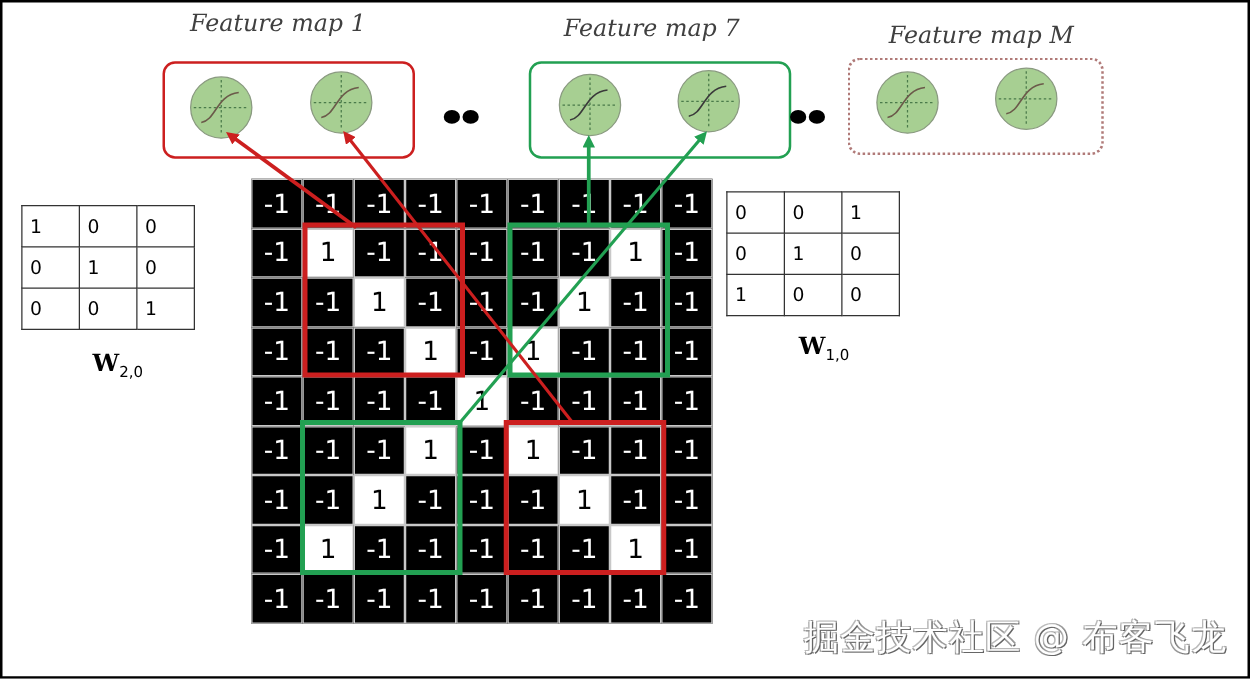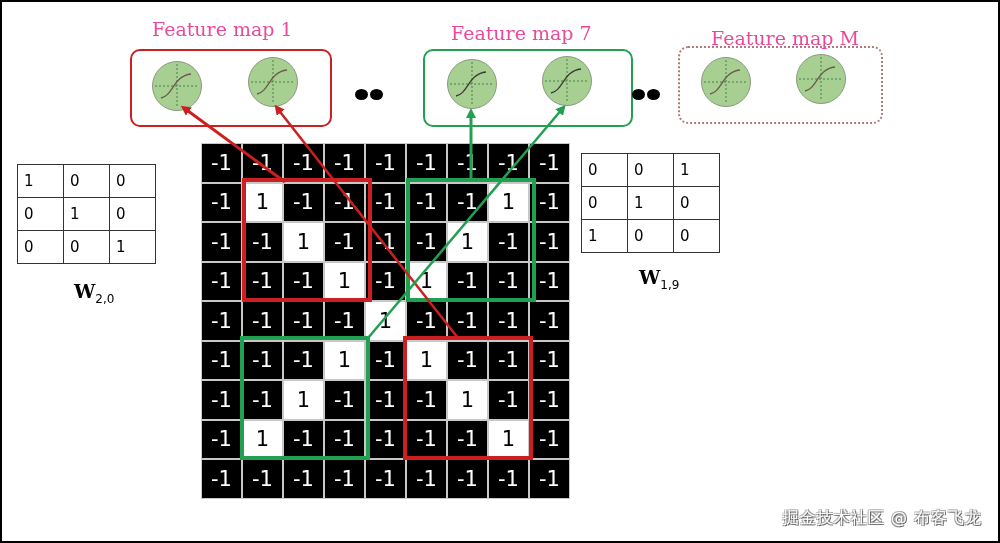--- a/index.html
+++ b/index.html
@@ -1,33 +1,33 @@
 <!DOCTYPE html>
 <html><head>
 <meta charset="utf-8">
 <style>
   html, body { margin: 0; padding: 0; background: #ffffff; }
   body { width: 1000px; height: 543px; position: relative; overflow: hidden; font-family: "DejaVu Sans", sans-serif; }
   .frame { position: absolute; left: 0; top: 0; width: 996px; height: 539px; border: 2px solid #000; }
-  .fm-title { position: absolute; font-family: "DejaVu Serif", serif; font-size: 19px; color: #ec4899; white-space: nowrap; margin-top: 10px; }
+  .fm-title { position: absolute; font-family: "DejaVu Serif", serif; font-style: italic; font-size: 19px; color: #404040; white-space: nowrap; }
   .fm-box { position: absolute; height: 78px; border-radius: 10px; box-sizing: border-box; }
   .neuron { position: absolute; width: 50px; height: 50px; border-radius: 50%; background: #a7cf92; border: 1px solid #8a9a80; box-sizing: border-box; }
   .dots { position: absolute; font-size: 26px; letter-spacing: -2px; color: #000; font-weight: bold; line-height: 1; }
   .dot { display: inline-block; width: 13px; height: 11px; border-radius: 50%; background: #000; margin-right: 2px; }
   .weights { position: absolute; border-collapse: collapse; }
   .weights td { width: 46px; height: 33px; border: 1.5px solid #333; font-family: "DejaVu Sans", sans-serif; font-size: 15px; padding: 0 0 0 6px; box-sizing: border-box; color: #000; }
   .wlabel { position: absolute; font-family: "DejaVu Serif", serif; font-weight: bold; font-size: 19px; color: #000; }
   .wlabel sub { font-family: "DejaVu Sans", sans-serif; font-weight: normal; font-size: 12px; }
   .grid { position: absolute; left: 201px; top: 143px; display: grid; grid-template-columns: repeat(9, 41px); grid-template-rows: repeat(9, 39.5px); background: #bbb; gap: 0; }
   .cell { box-sizing: border-box; border: 1px solid #c8c8c8; display: flex; align-items: center; justify-content: center; font-family: "DejaVu Sans", sans-serif; font-size: 21px; }
   .cell.neg { background: #000; color: #fff; }
   .cell.pos { background: #fff; color: #000; }
   .hbox { position: absolute; box-sizing: border-box; border-width: 4px; border-style: solid; }
   svg.overlay { position: absolute; left: 0; top: 0; }
-  .watermark { position: absolute; right: 18px; bottom: 14px; font-size: 16px; color: #fff; text-shadow: 1px 1px 0 #666, -1px -1px 0 #bbb, 1px -1px 0 #999, -1px 1px 0 #999; letter-spacing: 1px; white-space: nowrap; margin-left: 48px; }
+  .watermark { position: absolute; right: 18px; bottom: 14px; font-size: 28px; color: #fff; text-shadow: 1px 1px 0 #666, -1px -1px 0 #bbb, 1px -1px 0 #999, -1px 1px 0 #999; letter-spacing: 1px; white-space: nowrap; margin-left: 48px; }
 </style>
 </head>
 <body>
 
 <div class="frame"></div>
 
 <div class="fm-title" style="left:152px; top:8px;">Feature map 1</div>
 <div class="fm-title" style="left:451px; top:12px;">Feature map 7</div>
 <div class="fm-title" style="left:711px; top:17px;text-align:right;">Feature map M</div>
 
@@ -119,21 +119,21 @@
     <td>1</td>
     <td>0</td>
   </tr>
   <tr>
     <td>1</td>
     <td>0</td>
     <td>0</td>
   </tr>
 </tbody>
   </table>
-<div class="wlabel" style="left:639px; top:266px;"><span>W</span><sub>1,9</sub></div>
+<div class="wlabel" style="left:639px; top:266px;"><span>W</span><sub>1,0</sub></div>
 
 <div class="grid" id="input-grid">
     <div class="cell neg">-1</div>
     <div class="cell neg">-1</div>
     <div class="cell neg">-1</div>
     <div class="cell neg">-1</div>
     <div class="cell neg">-1</div>
     <div class="cell neg">-1</div>
     <div class="cell neg">-1</div>
     <div class="cell neg">-1</div>

